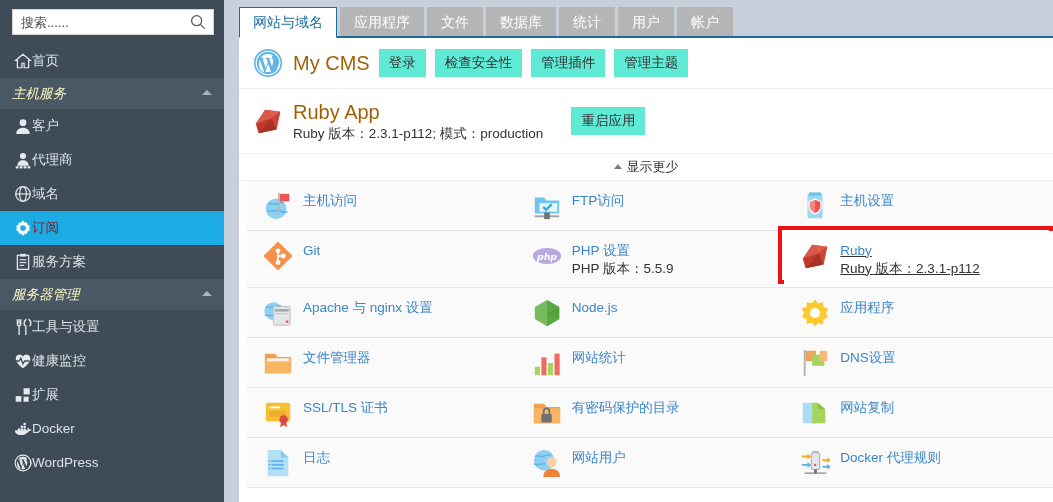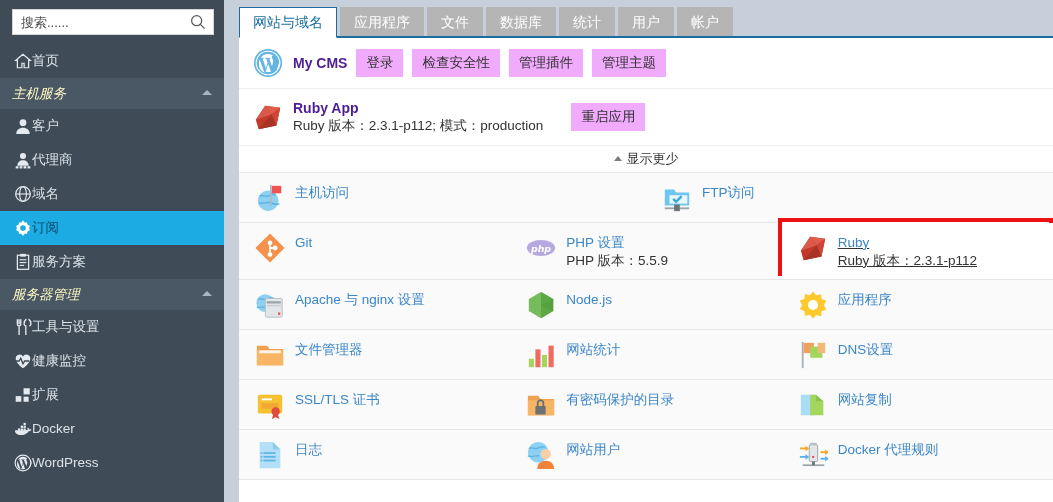--- a/index.html
+++ b/index.html
@@ -28,21 +28,21 @@
   }
   .search-box input::placeholder { color:#4a4a4a; }
   .search-ico { position:absolute; right:6px; top:3px; width:18px; height:18px; }
 
   .nav-item {
     display:flex; align-items:center; 
     height:34px; padding:0 10px 0 14px; color:#dbe2e8; cursor:pointer;
     font-size:13.5px; white-space:nowrap;
   }
   .nav-item .ico { width:18px; height:18px; flex:0 0 18px; display:flex; align-items:center; justify-content:center; }
-  .nav-item.selected { background:#1cabe2; color:#0c4a6e; }
+  .nav-item.selected { background:#1cabe2; color:#7f1d1d; }
   .nav-group {
     position:relative; height:31px; display:flex; align-items:center;
     padding:0 12px 0 12px; background:#4a5764; color:#fef9c3; font-size:13.5px;
     cursor:pointer;
     font-style:italic;
   }
   .nav-group .caret {
     position:absolute; right:12px; top:12px;
     width:0;height:0;border-left:5px solid transparent;border-right:5px solid transparent;
     border-bottom:5px solid #aab4be;
@@ -63,38 +63,38 @@
     position:relative; z-index:3;
   }
 
   #panel {
     position:absolute; left:15px; top:36px; right:0; bottom:0;
     background:#fff; border-top:2px solid #1a6d9e; overflow:hidden;
   }
 
   .app-row { display:flex; align-items:center; padding:10px 14px; border-bottom:1px solid #ededed; }
   .app-row .app-ico { width:30px; height:30px; flex:0 0 30px; margin-right:10px; }
-  .app-title { color:#4c1d95; font-size:14px;font-weight:bold; }
+  .app-title { color:#a16207; font-size:20px; }
   .btn-lite {
-    background:#f0abfc; color:#333; font-size:13.5px; padding:5px 10px;
+    background:#5eead4; color:#333; font-size:13.5px; padding:5px 10px;
     margin-left:9px; cursor:pointer; border:0; font-family:inherit; white-space:nowrap;
   }
   .app-meta { font-size:13.5px; color:#333; }
   .showless {
     display:flex; align-items:center; justify-content:center; gap:5px;
     height:27px; border-bottom:1px solid #ededed; color:#333; font-size:13px; cursor:pointer;
   }
   .showless .caret-up {
     width:0;height:0;border-left:4px solid transparent;border-right:4px solid transparent;
     border-bottom:5px solid #7d7d7d;
   }
 
   
   #grid { position:relative; }
-  .grow { display:flex; border-bottom:1px solid #e6e6e6; }
+  .grow { display:flex; border-bottom:1px solid #e6e6e6;margin-left:8px; }
   .gcell {
     flex:1 1 0; min-width:0; display:flex; align-items:flex-start; gap:10px;
     padding:9px 8px 9px 16px; cursor:pointer; background:#fafafa;
   }
   .gcell .gi { width:30px; height:30px; flex:0 0 30px; margin-top:1px; }
   .gtxt { padding-top:2px; line-height:1.35; }
   .gtxt a { color:#3b86c8; font-size:13.5px; text-decoration:none; }
   .gsub { color:#333; font-size:13.5px; }
 
   #redbox {
@@ -311,20 +311,30 @@
             </div>
             <div class="gcell">
               <span class="gi"><svg viewBox="0 0 32 32" width="100%" height="100%">
                   <path d="M3 7h10l2 3h14v14H3z" fill="#6ec6ef"></path>
                   <rect x="8" y="13" width="19" height="9" fill="#fff" opacity=".85"></rect>
                   <path d="M12 17l3 3 6-6" stroke="#3aa8dd" stroke-width="2.6" fill="none"></path>
                   <rect x="3" y="26" width="26" height="2" fill="#9aa3a8"></rect>
                   <rect x="13" y="23" width="6" height="7" fill="#6b7478"></rect>
                 </svg></span>
               <div class="gtxt"><a href="#">FTP访问</a></div>
+            </div>
+            <div class="gcell">
+              <span class="gi"><svg viewBox="0 0 32 32" width="100%" height="100%">
+                  <rect x="8" y="3" width="16" height="26" rx="1.5" fill="#9dd8f3"></rect>
+                  <rect x="9.5" y="1.5" width="13" height="3.5" fill="#6dbfe6"></rect>
+                  <path d="M16 8l7 3v5c0 5-3.5 8-7 9-3.5-1-7-4-7-9v-5z" fill="#fff"></path>
+                  <path d="M16 9.4l5.7 2.4v4.2c0 4-2.8 6.5-5.7 7.4z" fill="#ef5350"></path>
+                  <path d="M16 9.4 10.3 11.8V16c0 4 2.8 6.5 5.7 7.4z" fill="#f4867f"></path>
+                </svg></span>
+              <div class="gtxt"><a href="#">主机设置</a></div>
             </div>
           </div>
           <div class="grow">
             <div class="gcell">
               <span class="gi"><svg viewBox="0 0 32 32" width="100%" height="100%">
                   <rect x="5" y="5" width="22" height="22" transform="rotate(45 16 16)" fill="#f5914b"></rect>
                   <circle cx="16" cy="10.5" r="2.6" fill="#fff"></circle>
                   <circle cx="16" cy="23" r="2.6" fill="#fff"></circle>
                   <circle cx="21.5" cy="16" r="2.6" fill="#fff"></circle>
                   <path d="M16 12v9M16 16h4" stroke="#fff" stroke-width="1.9"></path>

